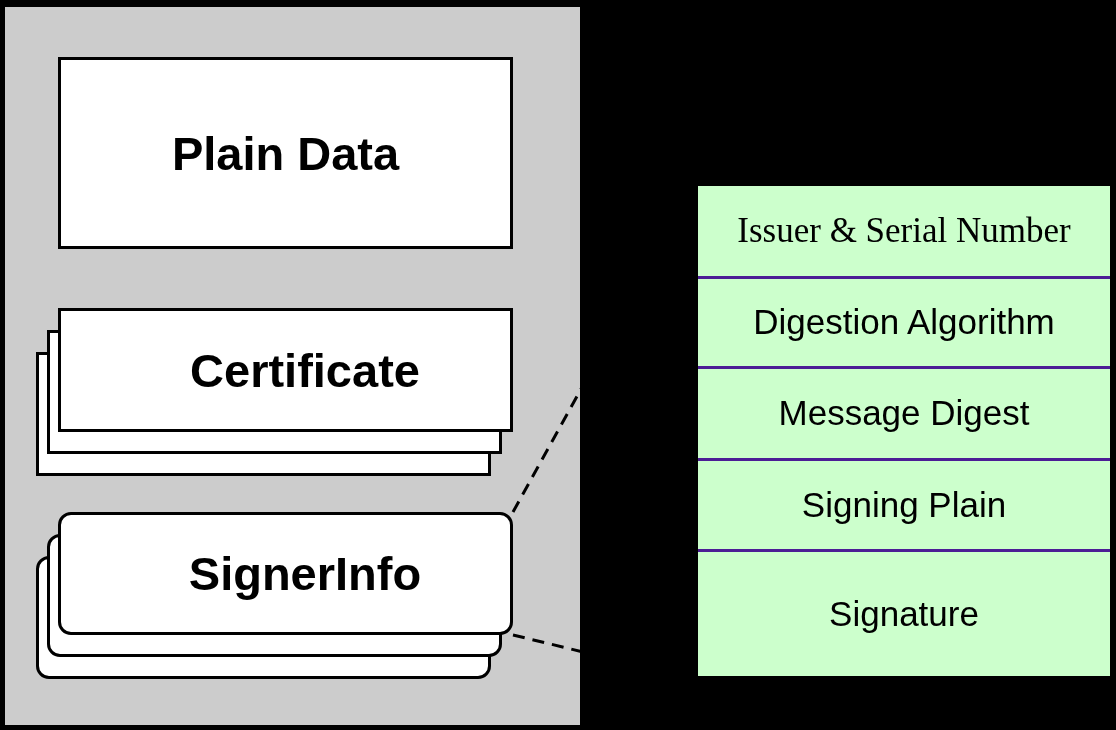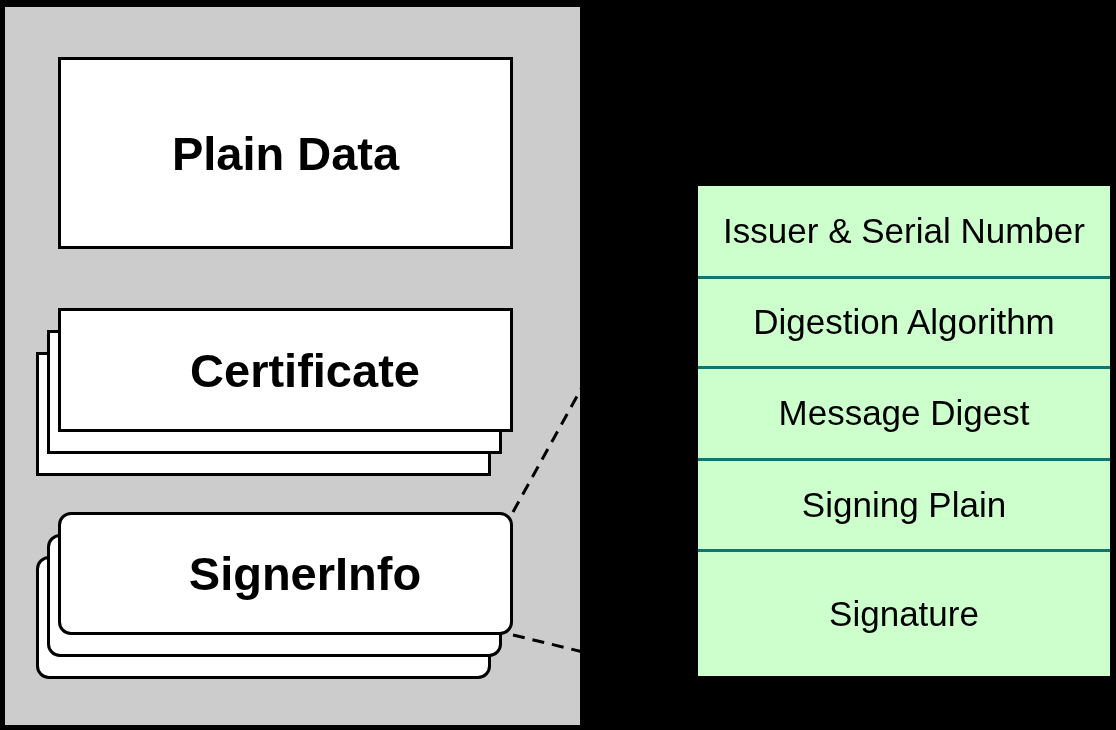--- a/index.html
+++ b/index.html
@@ -89,23 +89,23 @@
     display: flex;
     flex-direction: column;
     align-items: center;
     justify-content: center;
     font-size: 35px;
     color: #000000;
     text-align: center;
     line-height: 1.22;
   }
   .detail-row + .detail-row {
-    border-top: 3px solid #0f766e;
+    border-top: 3px solid #4c1d95;
   }
-  .row-1 { height: 90px; }
+  .row-1 { height: 90px; font-family: Liberation Serif, serif; }
   .row-2 { height: 90px; }
   .row-3 { height: 92px; }
   .row-4 { height: 91px; }
   .row-5 { flex: 1; }
 </style>
 </head>
 <body>
 
 <div class="canvas">
 

